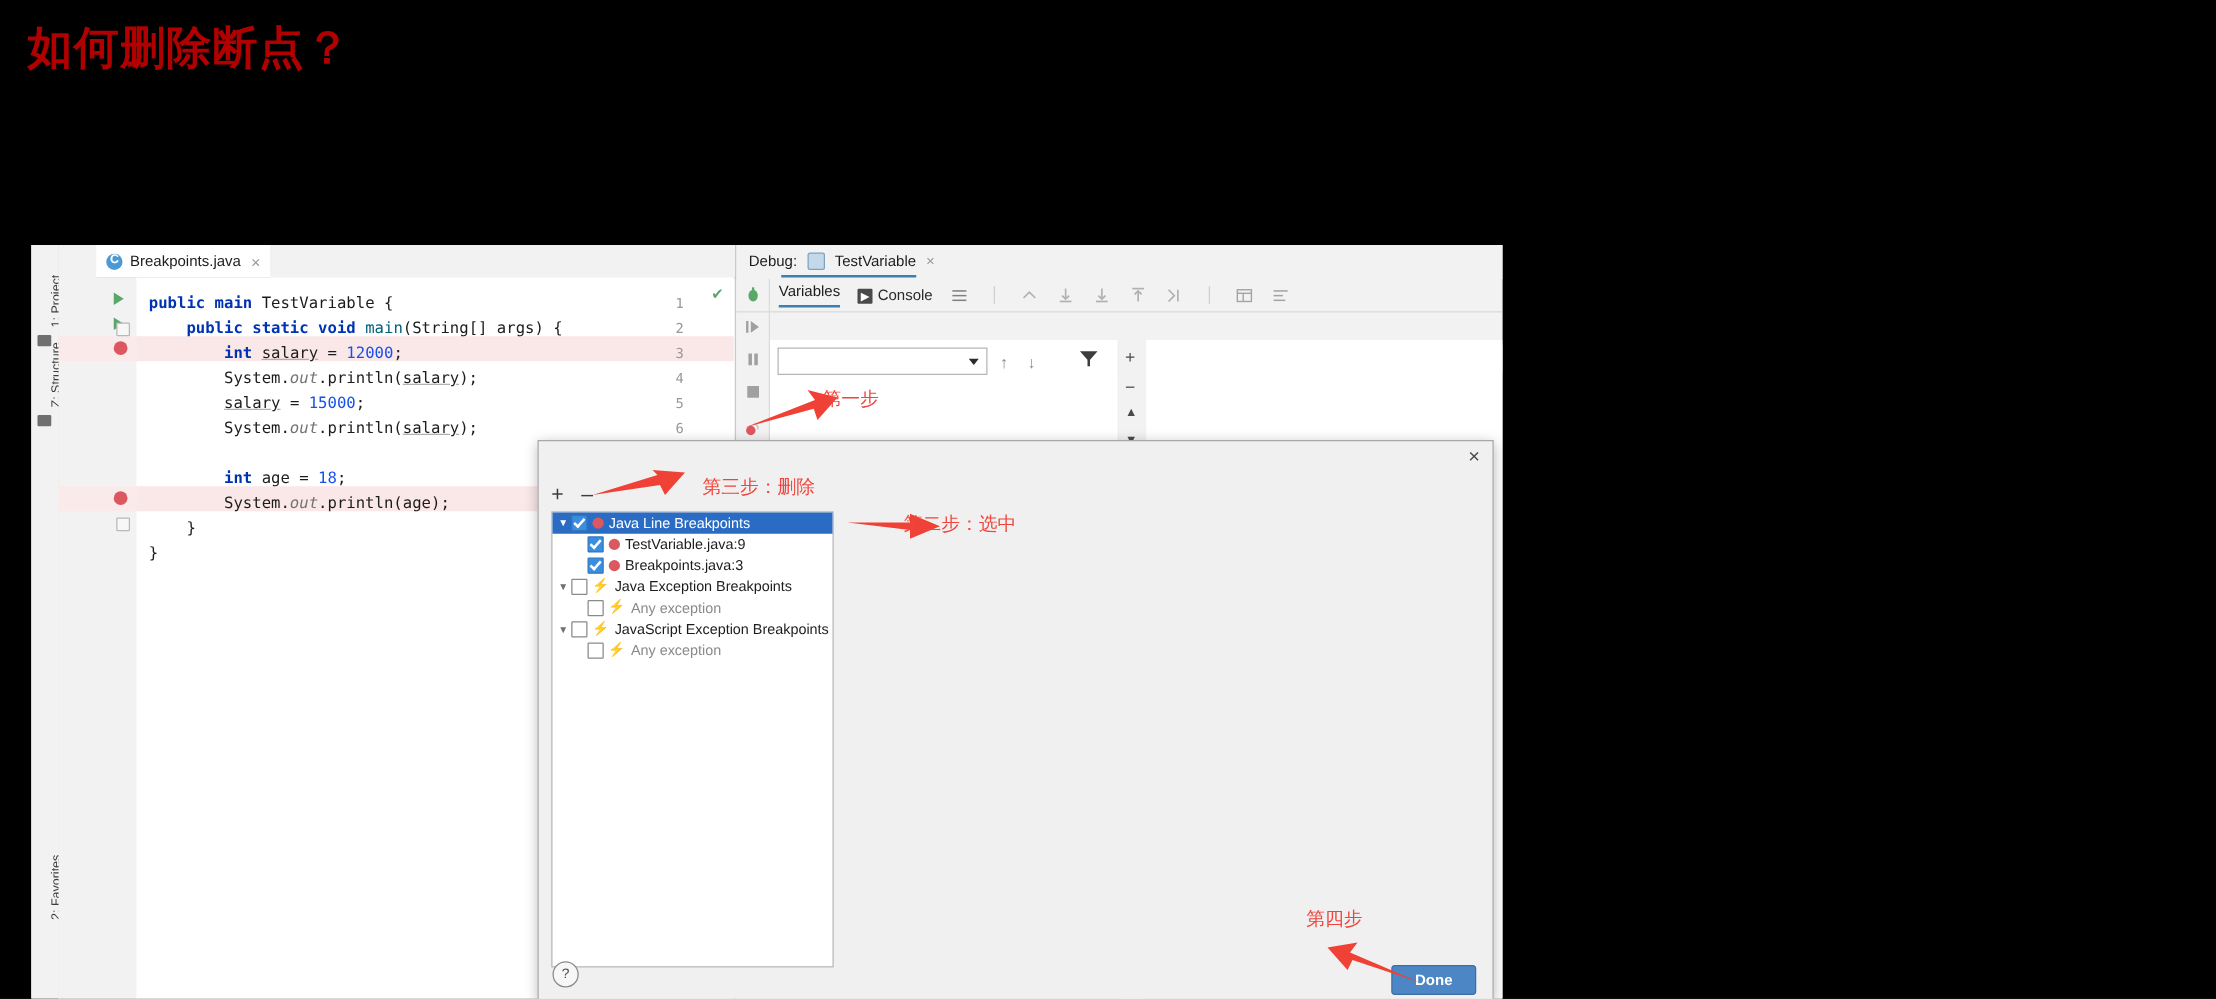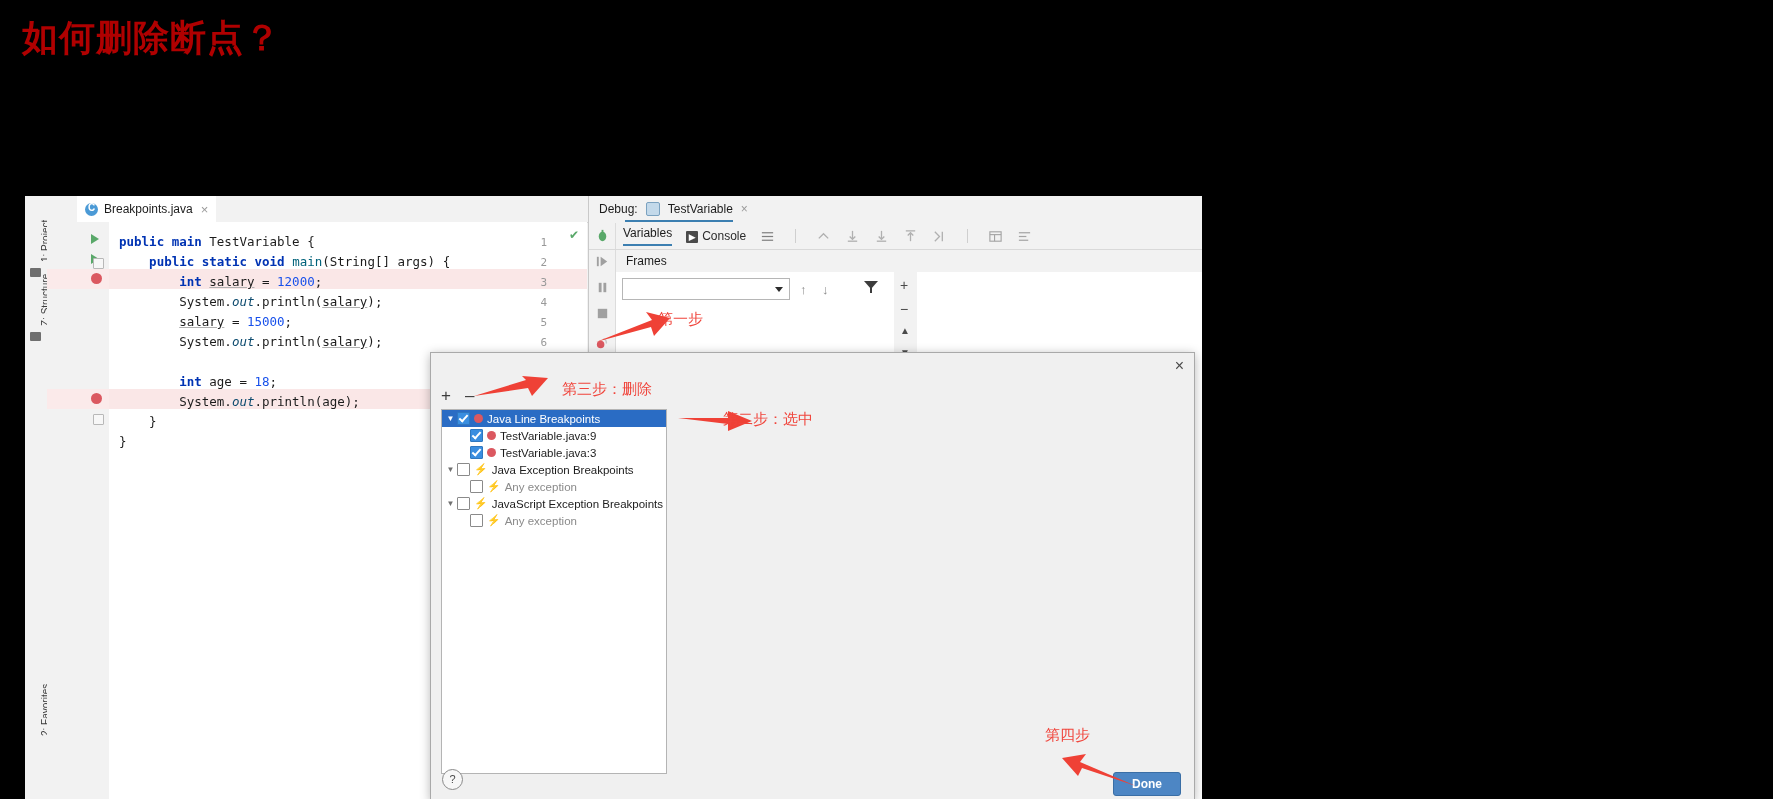--- a/index.html
+++ b/index.html
@@ -113,21 +113,21 @@
     border: 1px solid #b8b8b8; border-radius: 1px; background: #f7f7f7;
   }
   .code-line {
     position: absolute; left: 0;
     font-family: "DejaVu Sans Mono", monospace;
     font-size: 12.5px; color: #1c1c1c; white-space: pre;
     line-height: 20px;
   }
   .kw { color: #0033b3; font-weight: 600; }
   .num { color: #1750eb; }
-  .fld { color: #0c4a6e; font-style: italic; }
+  .fld { color: #737373; font-style: italic; }
   .und { text-decoration: underline; text-decoration-color: #b0b0b0; }
   .check-ok { position: absolute; right: 8px; top: 6px; color: #59a869; font-size: 12px; }
 
   
   .debug-panel {
     position: absolute; left: 563px; top: 0; right: 0; bottom: 0;
     background: #f2f2f2; border-left: 1px solid #c9c9c9;
   }
   .debug-head {
     position: absolute; left: 0; top: 0; right: 0; height: 26px;
@@ -469,21 +469,20 @@
                 <g stroke="#8a8a8a" stroke-width="1.3">
                   <line x1="2" y1="4" x2="14" y2="4"></line>
                   <line x1="2" y1="8" x2="10" y2="8"></line>
                   <line x1="2" y1="12" x2="12" y2="12"></line>
                 </g>
               </svg>
           </span>
         </div>
       </div>
 
-      <div class="frames-head">Frames</div>
       <div class="vars-head">Variables</div>
 
       <div class="frames-body">
         <div class="combo">
           <span class="combo-arrow"></span>
         </div>
         <span class="frm-ico" style="left:184px;">↑</span>
         <span class="frm-ico" style="left:206px;">↓</span>
         <span class="filter-ico"></span>
         <span class="filter-stem"></span>
@@ -517,21 +516,21 @@
       <div class="tree-row indent-1">
         <span class="tw"></span>
         <span class="cb on"></span>
         <span class="bpdot-s"></span>
         <span>TestVariable.java:9</span>
       </div>
       <div class="tree-row indent-1">
         <span class="tw"></span>
         <span class="cb on"></span>
         <span class="bpdot-s"></span>
-        <span>TestVariable.java:3</span>
+        <span>Breakpoints.java:3</span>
       </div>
       <div class="tree-row">
         <span class="tw">▼</span>
         <span class="cb"></span>
         <span class="lightning">⚡</span>
         <span>Java Exception Breakpoints</span>
       </div>
       <div class="tree-row indent-2">
         <span class="cb"></span>
         <span class="lightning dim">⚡</span>

